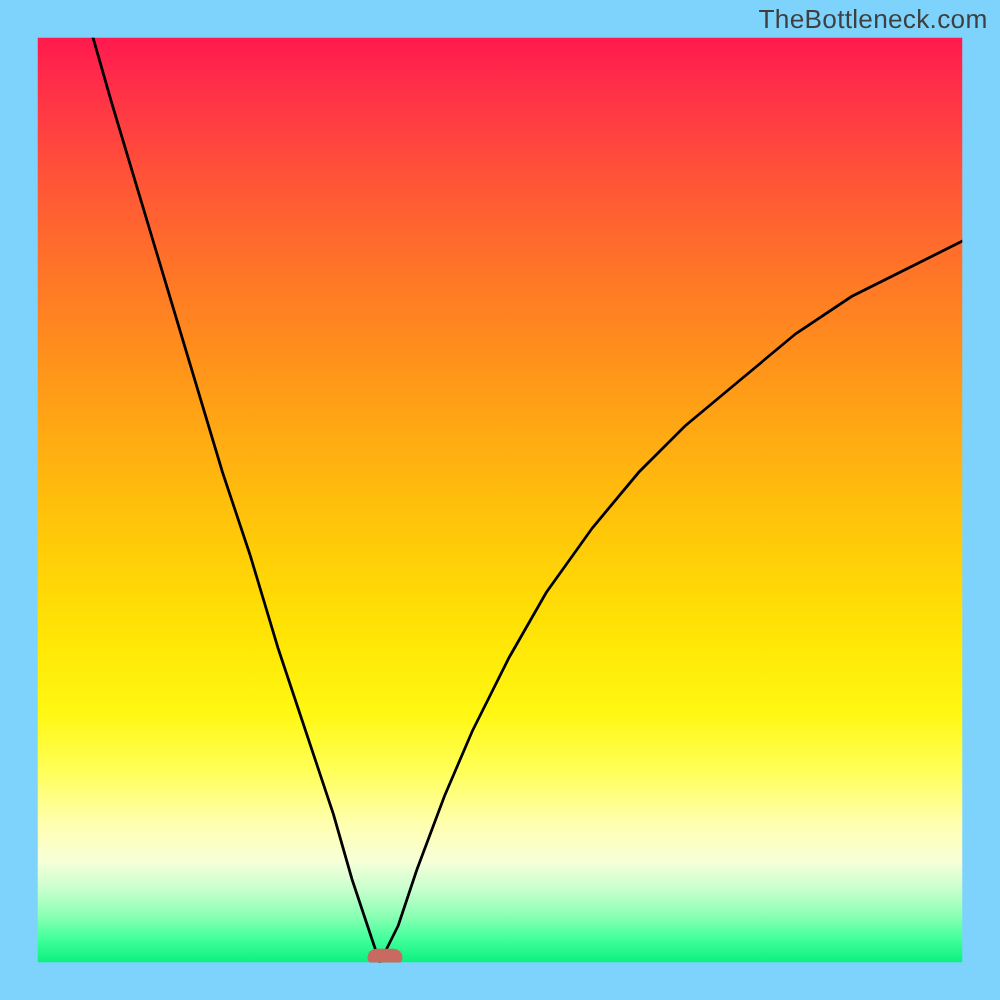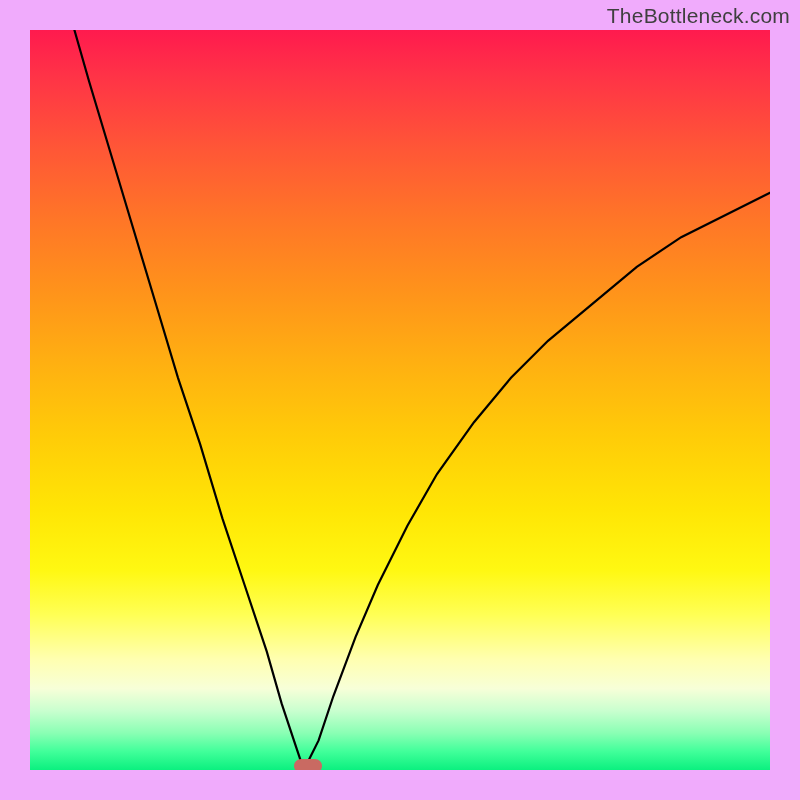--- a/index.html
+++ b/index.html
@@ -10,21 +10,21 @@
     overflow: hidden;
     background: #000;
     font-family: Arial, Helvetica, sans-serif;
   }
   .frame {
     position: absolute;
     top: 0;
     left: 0;
     width: 800px;
     height: 800px;
-    background: #f0abfc;
+    background: #7dd3fc;
   }
   .plot {
     position: absolute;
     top: 30px;
     left: 30px;
     width: 740px;
     height: 740px;
     overflow: hidden;
   }
   .gradient-bg {

